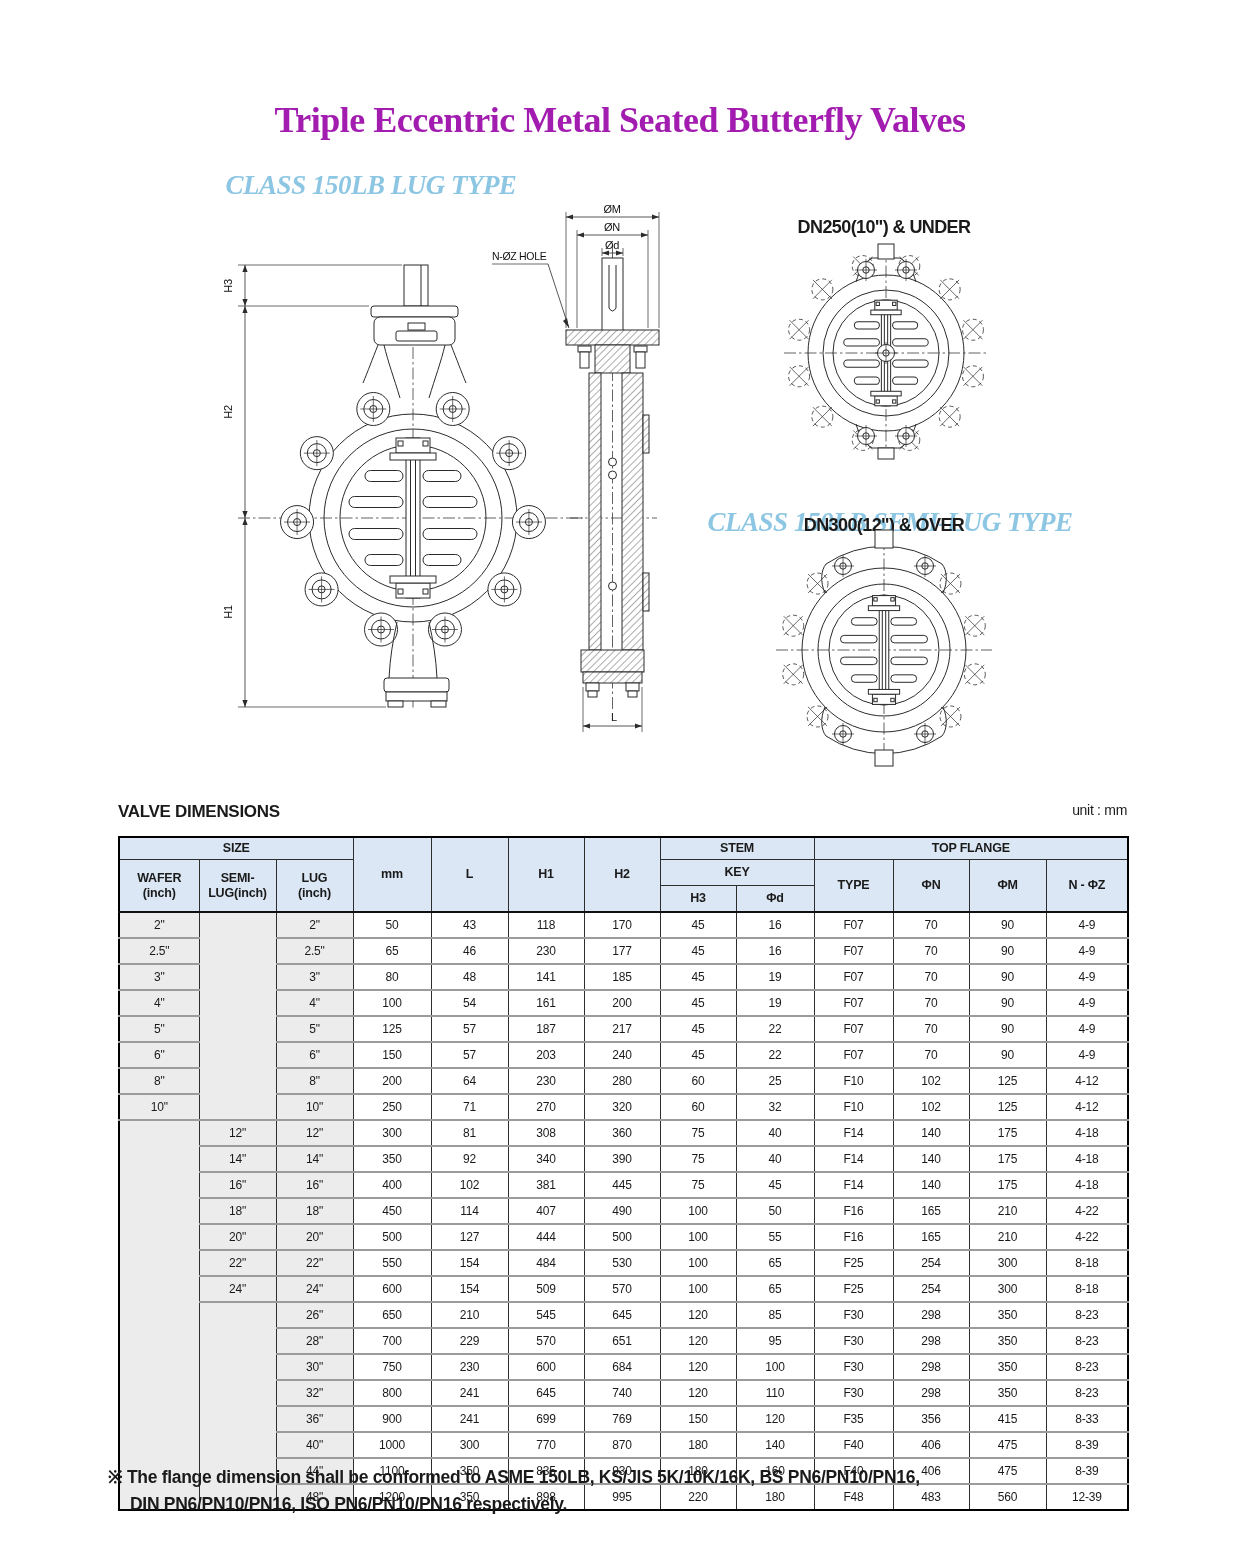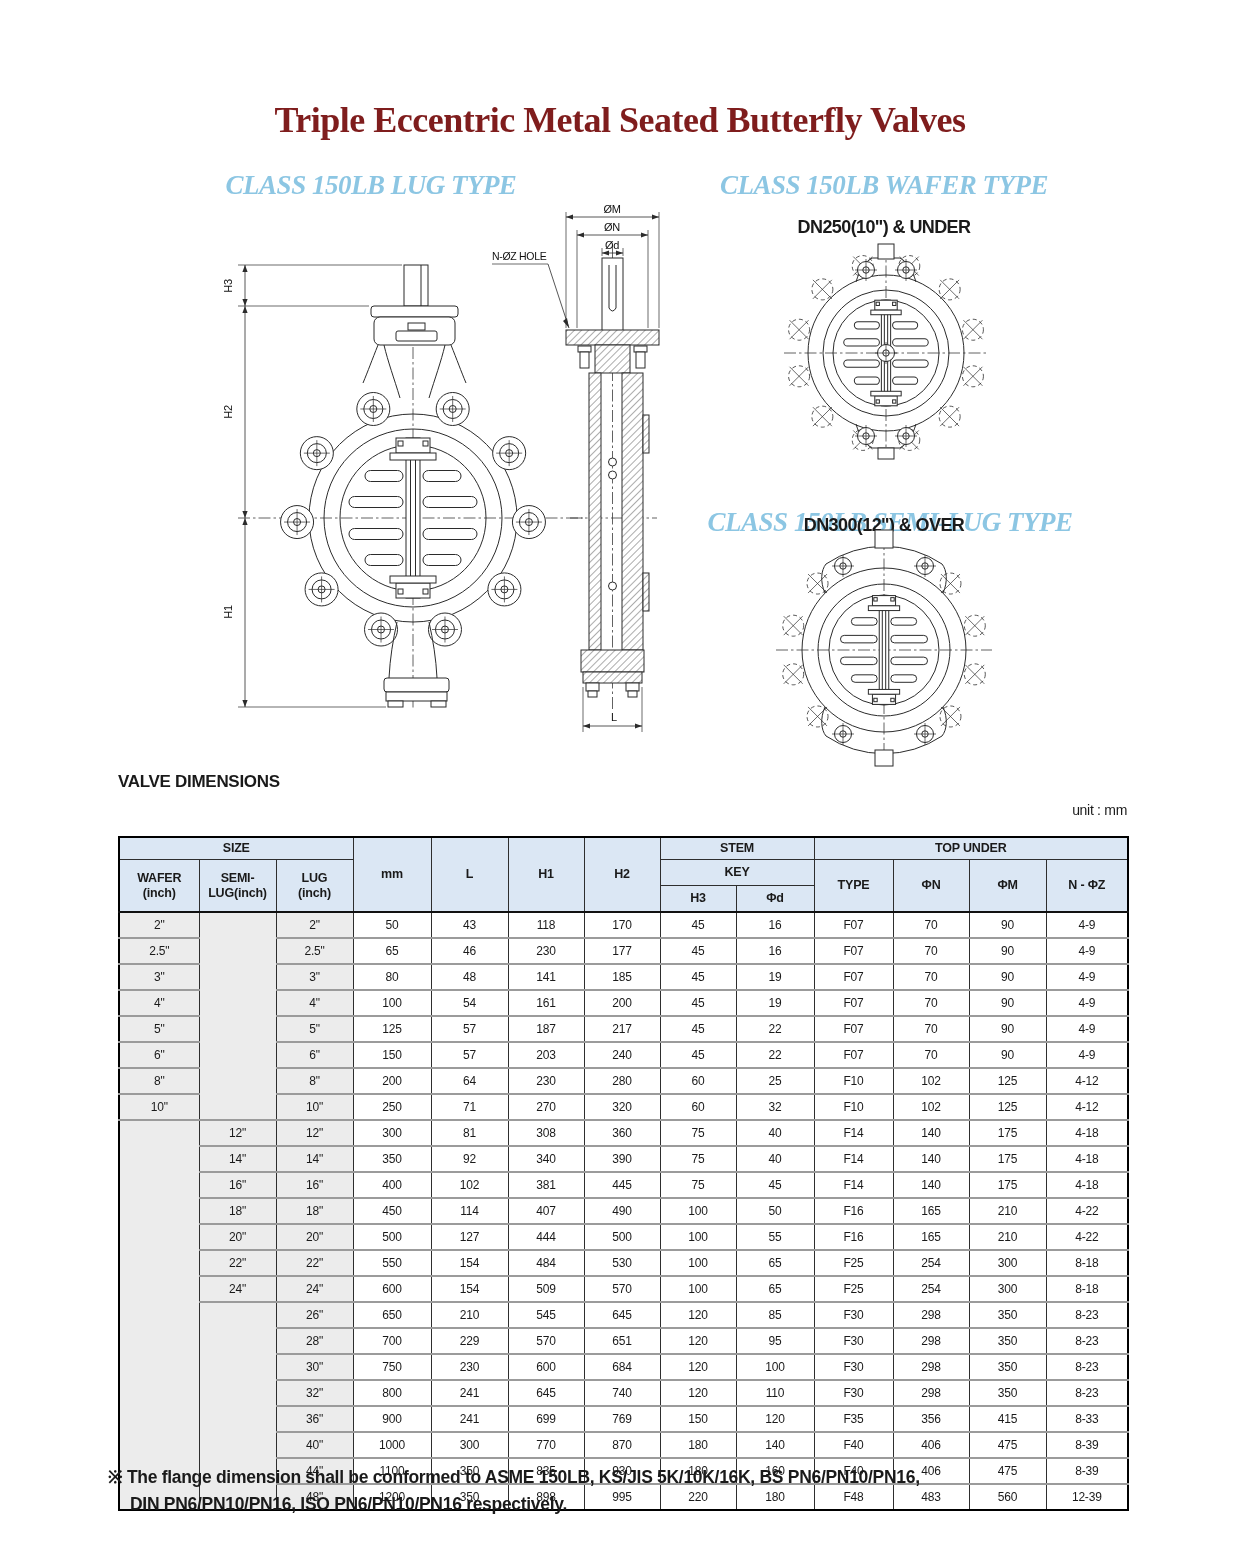--- a/index.html
+++ b/index.html
@@ -6,45 +6,44 @@
   .page{position:relative;width:1240px;height:1547px;background:#fff;overflow:hidden;
         font-family:"Liberation Sans",sans-serif;color:#1a1a1a;}
   .abs{position:absolute;}
   .page-title{left:0;top:99px;width:1240px;text-align:center;
       font-family:"Liberation Serif",serif;font-weight:bold;font-size:36px;letter-spacing:-.5px;}
   .sec-head{font-family:"Liberation Serif",serif;font-weight:bold;font-size:27px;
       text-align:center;width:500px;letter-spacing:-.5px;font-style:italic;}
   .dn-label{font-weight:bold;font-size:18px;text-align:center;width:300px;letter-spacing:-.6px;}
   .drawings{left:120px;top:190px;}
   .drawings text{font-family:"Liberation Sans",sans-serif;font-size:11px;fill:#111;letter-spacing:-.3px;}
-  .tbl-title{left:118px;top:772px;font-size:17px;font-weight:bold;letter-spacing:-.3px;}
+  .tbl-title{left:118px;top:802px;font-size:17px;font-weight:bold;letter-spacing:-.3px;}
   .tbl-unit{left:1000px;top:802px;width:127px;text-align:right;font-size:14px;letter-spacing:-.3px;}
   table.dims{position:absolute;left:118px;top:836px;width:1009px;border-collapse:collapse;
       table-layout:fixed;border:2px solid #000;font-size:12px;letter-spacing:-.2px;padding-left:20px;}
   table.dims th{background:#dbe7f4;font-weight:600;font-size:12.5px;border:1px solid #2e2e2e;
       padding:0;text-align:center;vertical-align:middle;white-space:pre-line;line-height:1.2;}
   table.dims td{padding:0;height:24px;text-align:center;vertical-align:middle;
       border-left:1px solid #2e2e2e;border-top:2px solid #9b9b9b;background:#fff;}
   table.dims td.sz{background:#ececec;}
   table.dims tbody tr:first-child td{border-top:2.5px solid #111;}
   tr.hr1 th{height:21px;} tr.hr2 th{height:25px;} tr.hr3 th{height:25px;}
   .note{left:108px;top:1464px;width:940px;font-size:17.5px;font-weight:600;
       letter-spacing:-.3px;line-height:1.55;}
   .note .ind{padding-left:22px;}
-  .c-title{color:#7f1d1d;} .c-sub{color:#8cc6e3;}
+  .c-title{color:#a21caf;} .c-sub{color:#8cc6e3;}
 </style>
 </head>
 <body>
 
 <div class="page">
 
   <div class="abs page-title c-title">Triple Eccentric Metal Seated Butterfly Valves</div>
 
   <div class="abs sec-head c-sub" style="left:121px;top:170px;">CLASS 150LB LUG TYPE</div>
-  <div class="abs sec-head c-sub" style="left:634px;top:170px;">CLASS 150LB WAFER TYPE</div>
   <div class="abs dn-label" style="left:734px;top:217px;">DN250(10") &amp; UNDER</div>
   <div class="abs sec-head c-sub" style="left:640px;top:479px;margin-top:28px;">CLASS 150LB SEMI-LUG TYPE</div>
   <div class="abs dn-label" style="left:734px;top:515px;">DN300(12") &amp; OVER</div>
 
   <svg class="abs drawings" width="1010" height="580" viewBox="0 0 1010 580">
     <defs>
       <pattern id="hatch" width="5" height="5" patternUnits="userSpaceOnUse" patternTransform="rotate(45)">
         <rect width="5" height="5" fill="#fff"></rect>
         <line x1="0" y1="0" x2="0" y2="5" stroke="#5a5a5a" stroke-width="1"></line>
       </pattern>
@@ -404,21 +403,21 @@
       <col style="width:82px">
     </colgroup>
     <thead>
       <tr class="hr1">
         <th colspan="3">SIZE</th>
         <th rowspan="3">mm</th>
         <th rowspan="3">L</th>
         <th rowspan="3">H1</th>
         <th rowspan="3">H2</th>
         <th colspan="2">STEM</th>
-        <th colspan="4">TOP UNDER</th>
+        <th colspan="4">TOP FLANGE</th>
       </tr>
       <tr class="hr2">
         <th rowspan="2">WAFER
 (inch)</th>
         <th rowspan="2">SEMI-
 LUG(inch)</th>
         <th rowspan="2">LUG
 (inch)</th>
         <th colspan="2">KEY</th>
         <th rowspan="2">TYPE</th>

